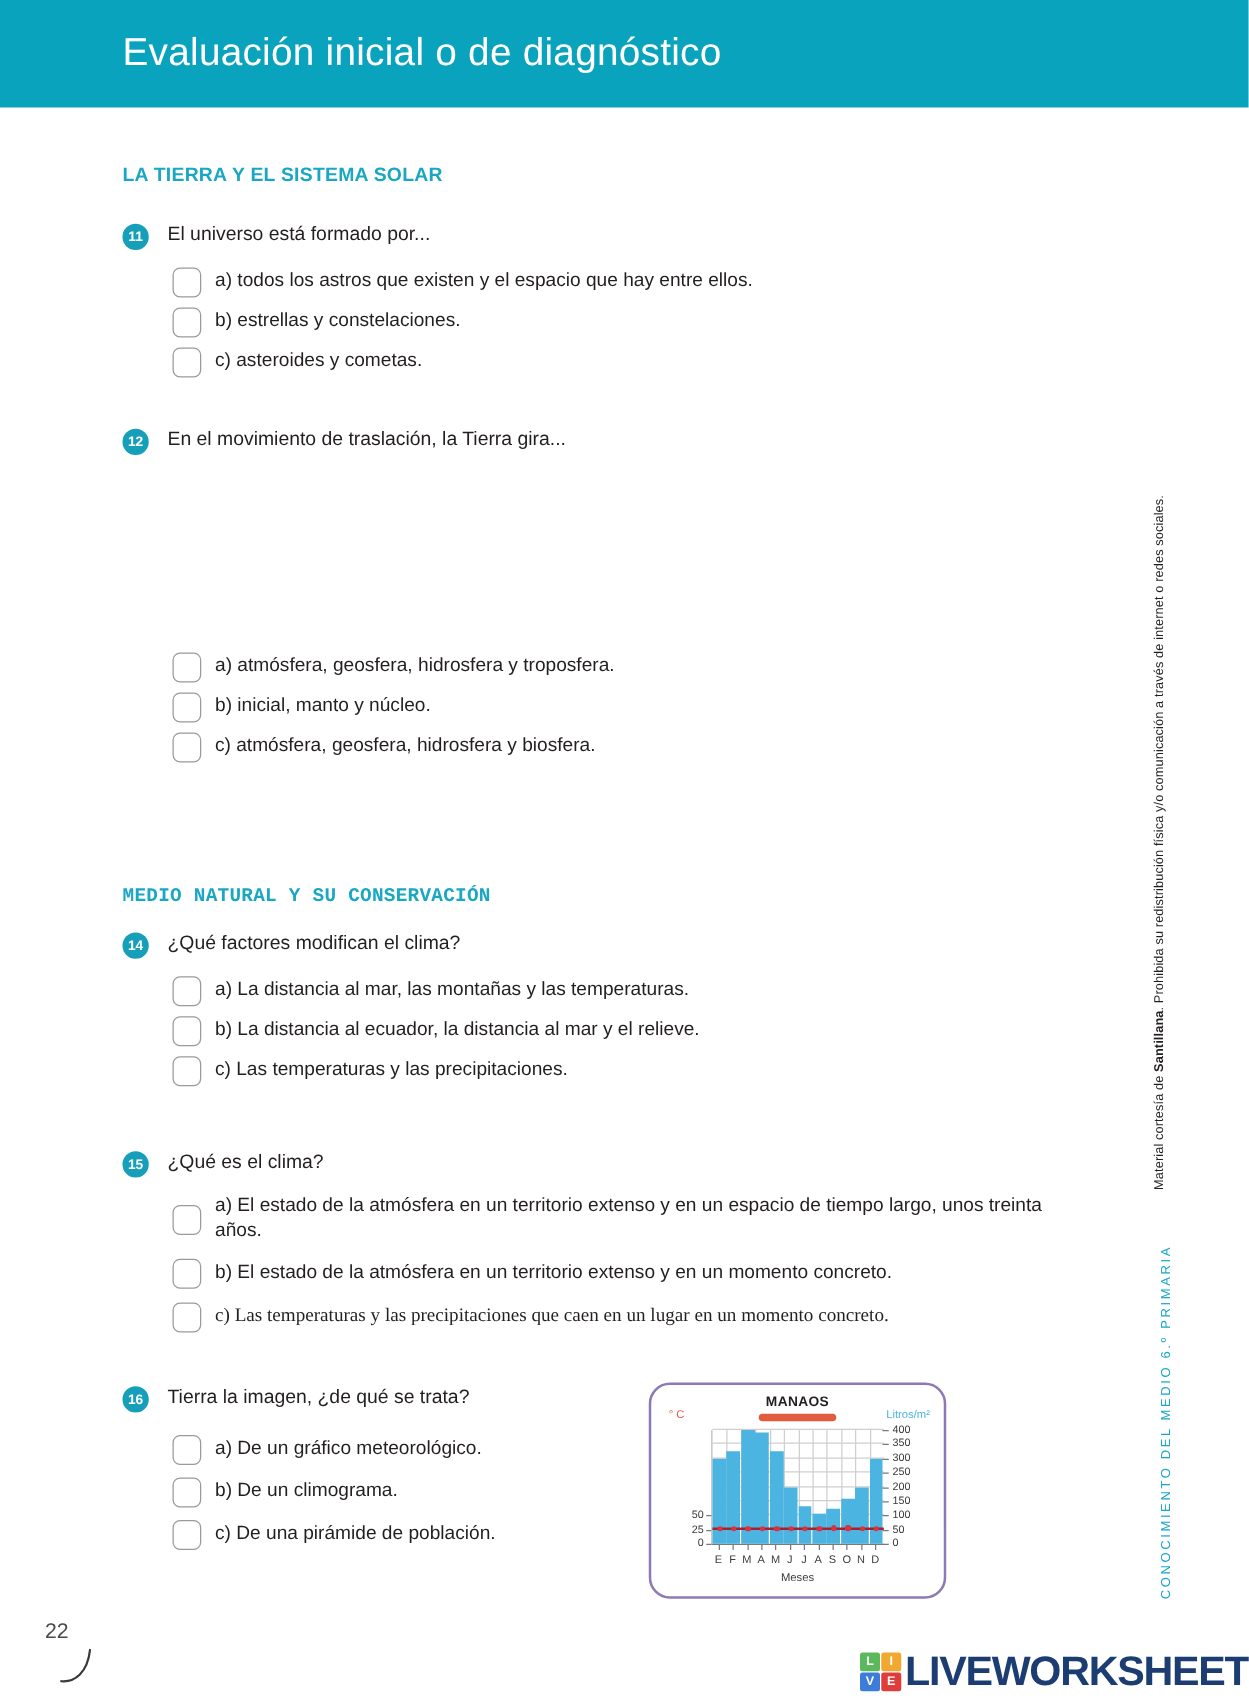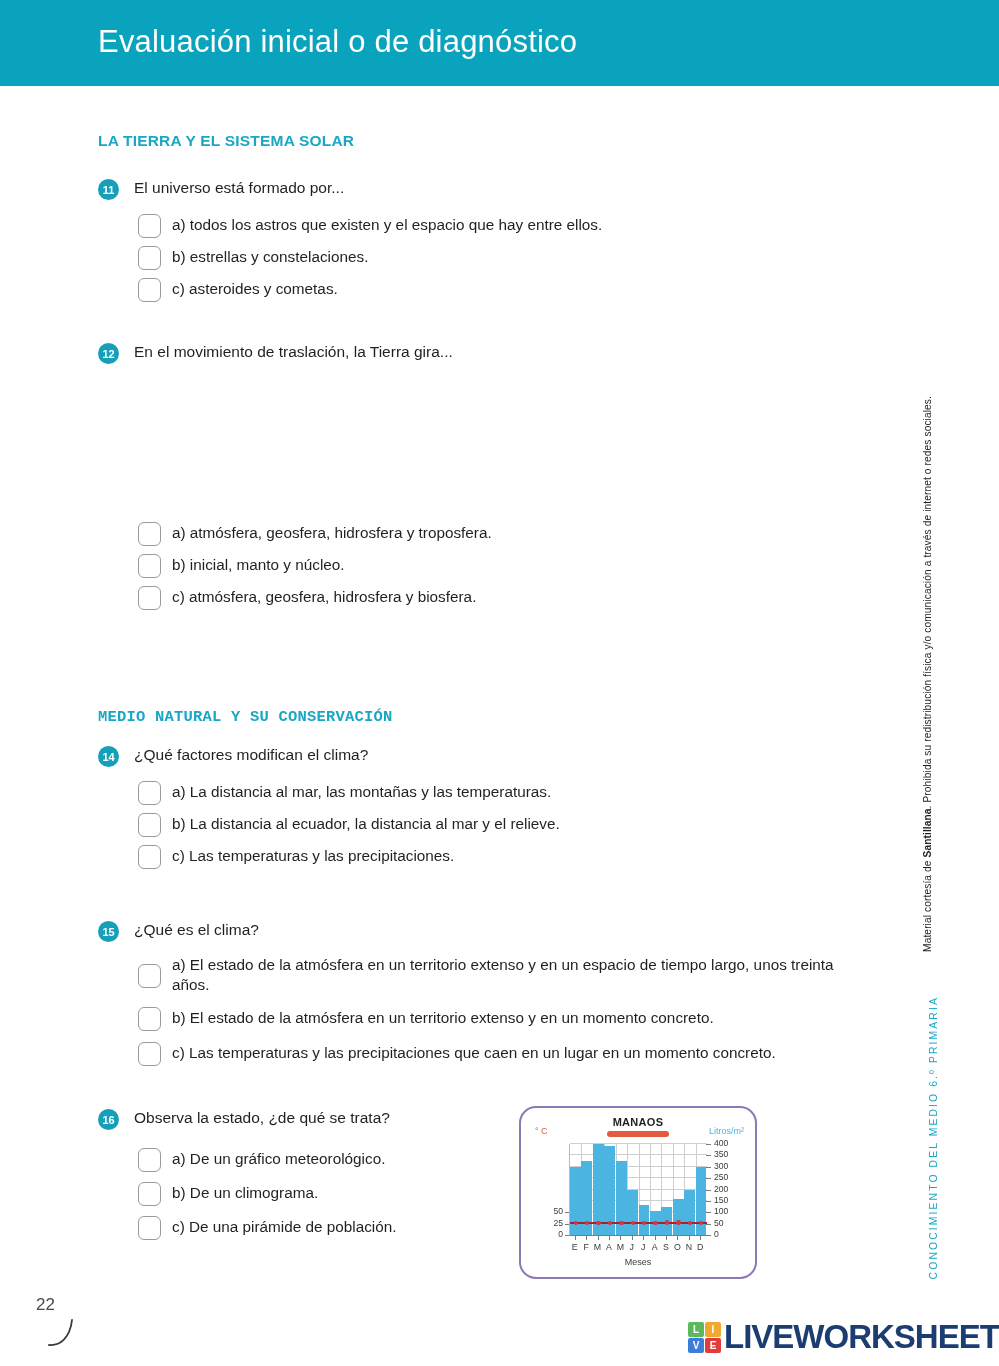--- a/index.html
+++ b/index.html
@@ -183,31 +183,31 @@
   </div>
   <div class="opts">
     <div class="opt">
       <div class="cbox"></div>
       <div class="opt-text" style="max-width:700px;">a) El estado de la atmósfera en un territorio extenso y en un espacio de tiempo largo, unos treinta años.</div>
     </div>
     <div class="opt" style="margin-top:10px;">
       <div class="cbox"></div>
       <div class="opt-text">b) El estado de la atmósfera en un territorio extenso y en un momento concreto.</div>
     </div>
-    <div class="opt" style="margin-top:10px;">
+    <div class="opt" style="margin-top:10px;font-family:Liberation Serif, serif;">
       <div class="cbox"></div>
       <div class="opt-text">c) Las temperaturas y las precipitaciones que caen en un lugar en un momento concreto.</div>
     </div>
   </div>
 </div>
 
 <div class="q" style="top:1108px;">
   <div class="q-row">
     <div class="badge">16</div>
-    <div class="q-text">Observa la estado, ¿de qué se trata?</div>
+    <div class="q-text">Tierra la imagen, ¿de qué se trata?</div>
   </div>
   <div class="opts" style="margin-top:17px;">
     <div class="opt" style="margin-bottom:9px;">
       <div class="cbox"></div>
       <div class="opt-text">a) De un gráfico meteorológico.</div>
     </div>
     <div class="opt" style="margin-bottom:9px;">
       <div class="cbox"></div>
       <div class="opt-text">b) De un climograma.</div>
     </div>

